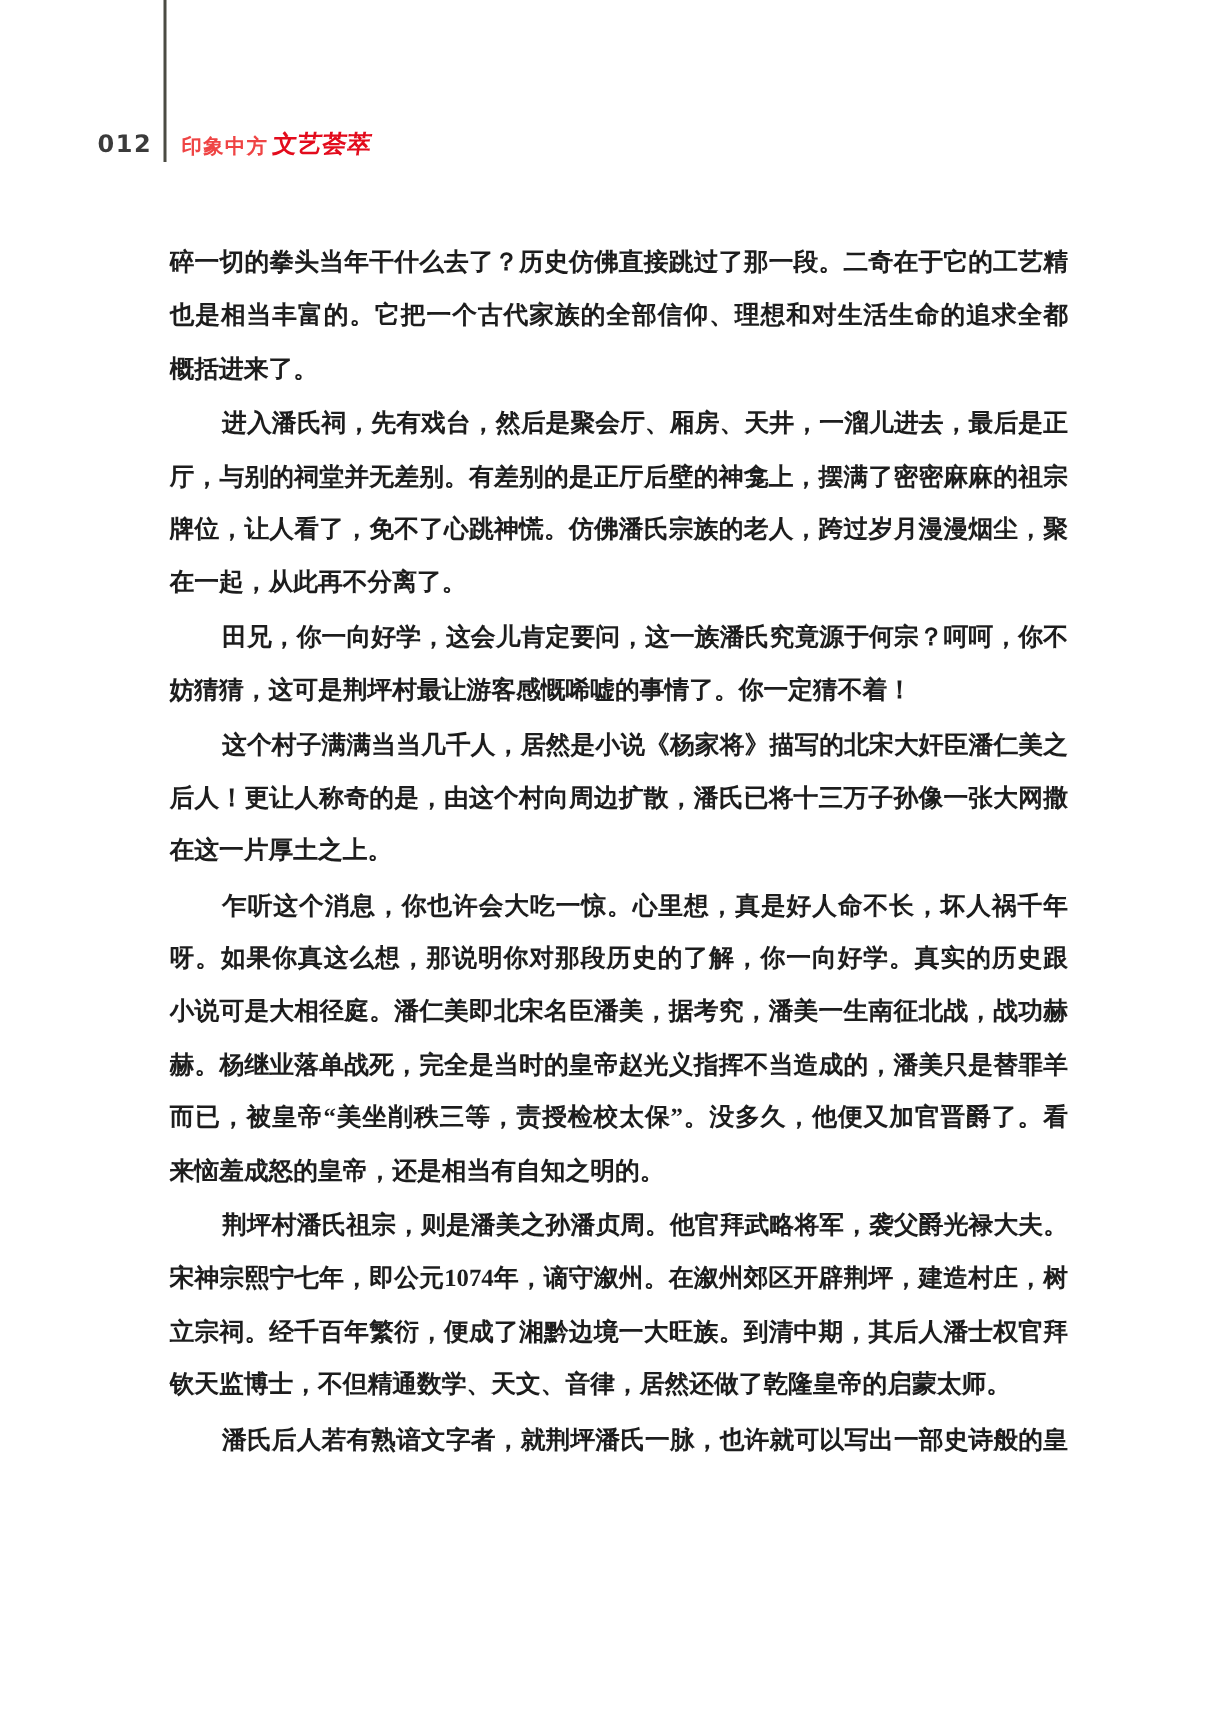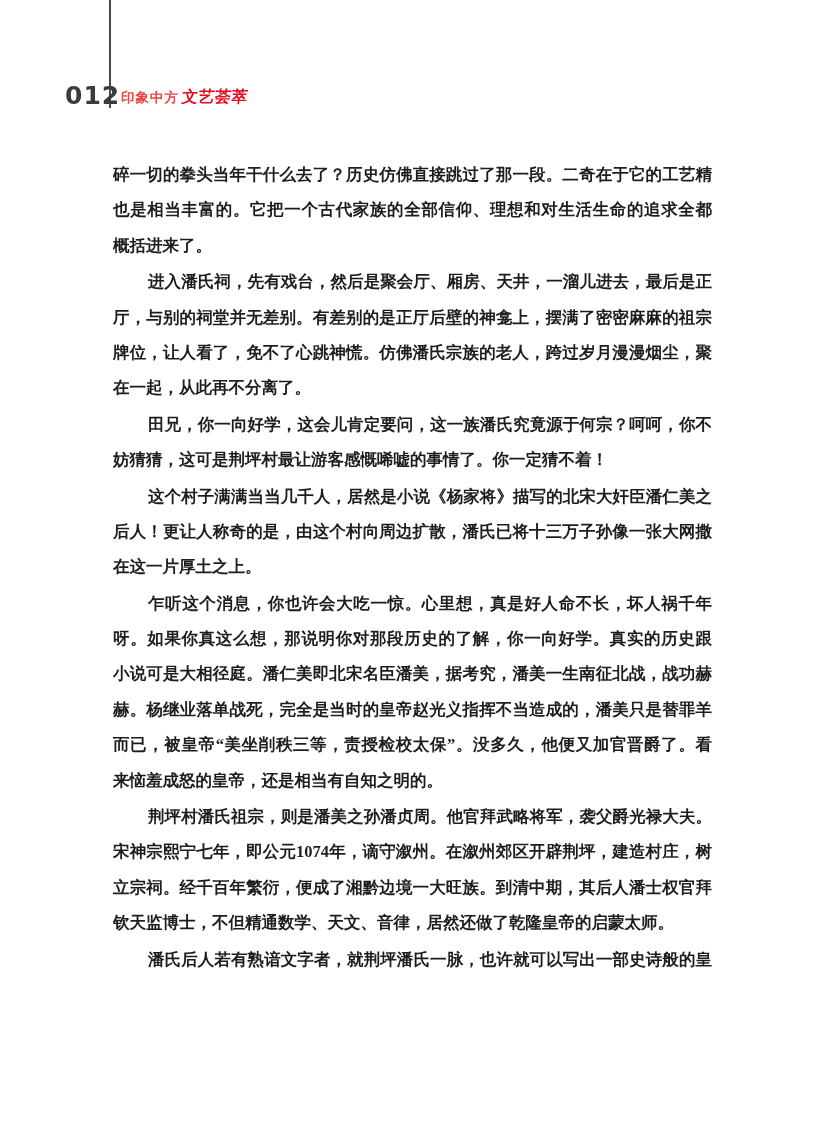--- a/index.html
+++ b/index.html
@@ -23,21 +23,21 @@
     width: 2px;
     height: 108px;
     background: #4b4b43;
   }
   .page-number {
     position: absolute;
     left: 65px;
     top: 84px;
     font-family: "DejaVu Sans", "Liberation Sans", sans-serif;
     font-weight: bold;
-    font-size: 25px;
+    font-size: 16px;
     line-height: 24px;
     letter-spacing: 1px;
     color: #3b3b3b;
   }
   .series-title {
     position: absolute;
     left: 121px;
     top: 90px;
     font-size: 13.5px;
     line-height: 16px;

